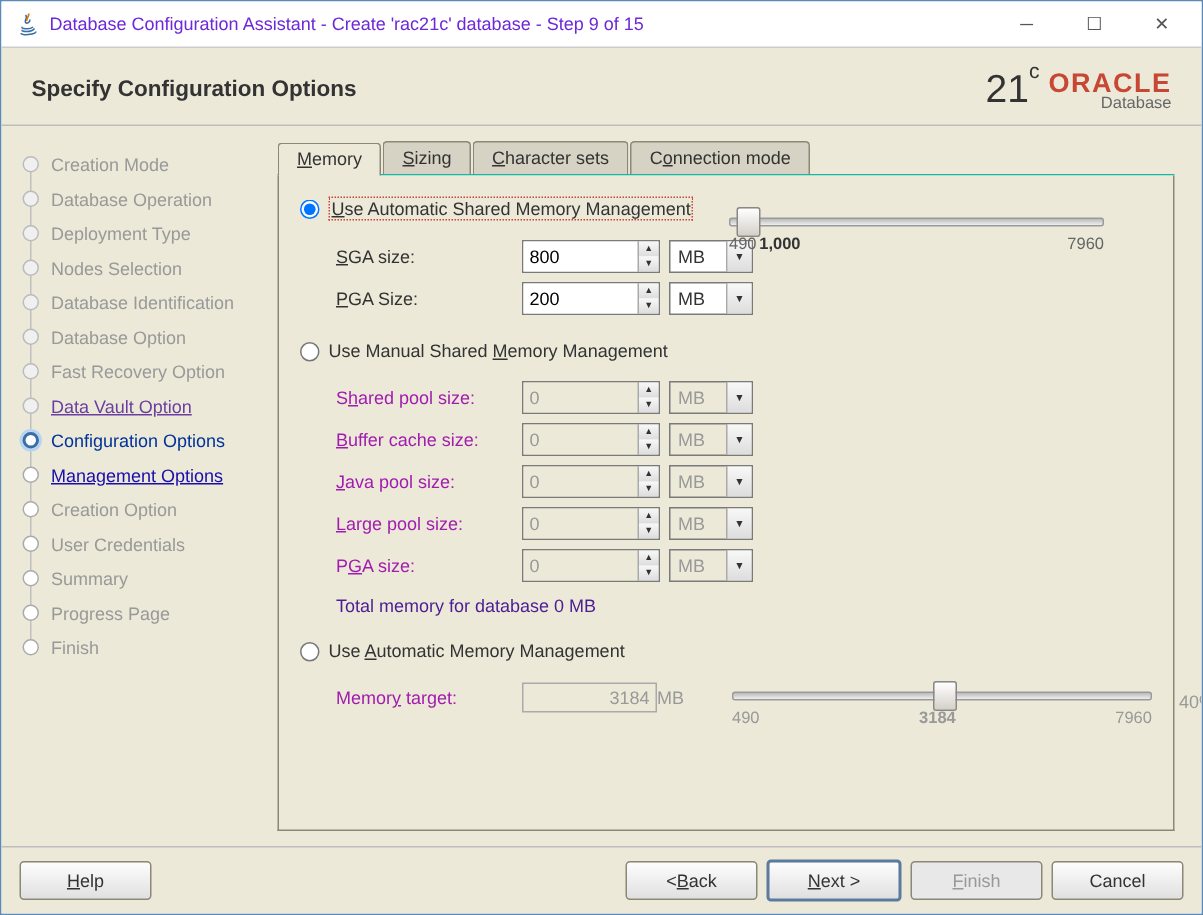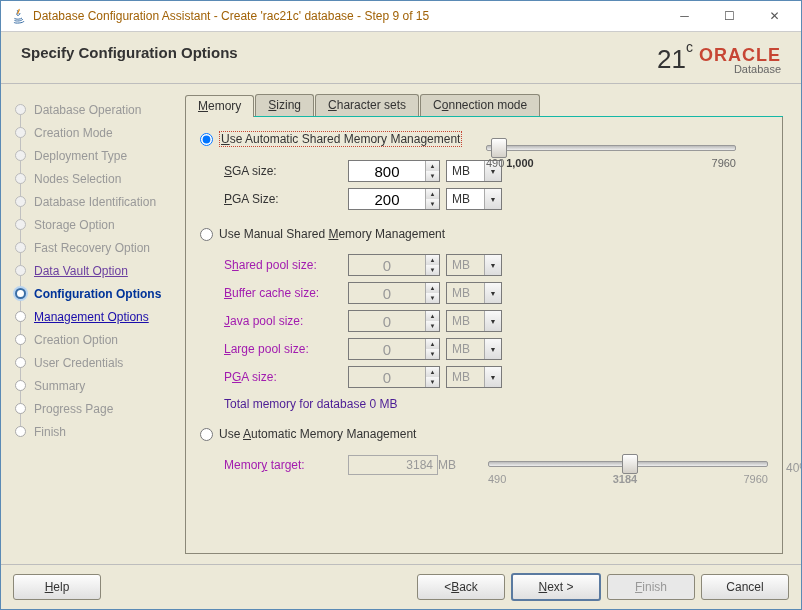--- a/index.html
+++ b/index.html
@@ -1,56 +1,56 @@
 <!DOCTYPE html>
 <html><head>
 <meta charset="utf-8">
 <style>
 html,body{margin:0;padding:0;font-family:"Segoe UI",Tahoma,sans-serif;font-size:12px;color:#333;background:#fff;overflow:hidden}
 .window{width:802px;height:610px;border:1px solid #5a8ab5;box-sizing:border-box;display:flex;flex-direction:column}
 .titlebar{height:30px;background:#fff;border-bottom:1px solid #ccc;display:flex;align-items:center;padding:0 4px}
 .titlebar .java-icon{width:16px;height:16px;margin:0 6px}
-.title-text{flex:1;font-size:12px;color:#a16207}
+.title-text{flex:1;font-size:12px;color:#6d28d9}
 .win-btn{width:45px;height:28px;display:flex;align-items:center;justify-content:center;color:#555}
-.header{display:flex;padding:12px 20px 8px;border-bottom:1px solid #bdbdbd;background:#ece9d8}
+.header{display:flex;align-items:center;padding:12px 20px 8px;border-bottom:1px solid #bdbdbd;background:#ece9d8}
 .header-title{flex:1;font-size:15px;font-weight:bold;color:#333}
 .oracle-logo{display:flex;align-items:flex-end;gap:6px}
 .oracle-21c{font-size:26px;font-weight:normal;color:#333}
 .oracle-21c sup{font-size:14px;position:relative;top:-6px}
 .oracle-right{display:flex;flex-direction:column;line-height:1}
 .oracle-red{color:#c74634;font-size:18px;font-weight:bold;letter-spacing:1px}
 .oracle-db{color:#666;font-size:11px;text-align:right}
 .body{flex:1;display:flex;background:#ece9d8;overflow:hidden}
 .sidebar{width:190px;padding:14px 10px 10px 14px;box-sizing:border-box}
 .step{display:flex;align-items:center;gap:8px;height:23px;font-size:12px;position:relative}
 .step::before{content:"";position:absolute;left:5px;top:-10px;height:23px;border-left:1px solid #c0c0c0}
 .step:first-child::before{display:none}
 .step .dot{width:11px;height:11px;border-radius:50%;background:#fff;border:1px solid #aaa;box-sizing:border-box;z-index:1}
 .step.done .dot{background:#f0f0f0;border-color:#bbb}
 .step.active .dot{background:#fff;border:2px solid #3a6ea5;box-shadow:0 0 0 2px #b8d4f0}
 .step .lbl{color:#999}
 .step.link .lbl{color:#6b3fa0;text-decoration:underline;cursor:pointer}
 .step.link2 .lbl{color:#1a0dab;text-decoration:underline;cursor:pointer}
-.step.active .lbl{color:#003399;font-weight:bold}
+.step.active .lbl{color:#003399;font-weight:normal}
 .main{flex:1;padding:10px 18px 10px 4px;display:flex;flex-direction:column}
 .tabs{display:flex;border-bottom:1px solid #14b8a6;height:22px}
 .tab{padding:3px 12px 0;background:#d6d3c4;border:1px solid #8b8878;border-bottom:none;margin-right:1px;border-radius:3px 3px 0 0;font-size:12px;cursor:pointer;color:#333;height:18px}
 .tab.active{background:#ece9d8;position:relative;top:1px;height:19px}
 .tab u{text-decoration:underline}
 .tabpanel{border:1px solid #8b8878;border-top:none;flex:1;background:#ece9d8;padding:12px 14px;position:relative}
 .radio-row{display:flex;align-items:center;gap:6px;margin:2px 0 10px}
 .radio-row .lbl{font-size:12px}
 .radio-row.sel .lbl{border:1px dotted #c74634;padding:0 1px}
 input[type=radio]{margin:0}
 .field-grid{margin-left:24px}
 .field-row{display:flex;align-items:center;height:28px;font-size:12px}
 .fcol1{width:124px;color:#333}
 .disabled .fcol1{color:#a21caf}
 .spin{display:flex;width:90px;height:20px;border:1px solid #7a7a7a;background:#fff}
-.spin input{border:none;width:68px;text-align:center;padding:0 4px;font-size:15px;outline:none}
+.spin input{border:none;width:68px;text-align:left;padding:0 4px;font-size:12px;outline:none}
 .spin .arrows{width:16px;display:flex;flex-direction:column;border-left:1px solid #aaa}
 .spin .ar{flex:1;display:flex;align-items:center;justify-content:center;font-size:6px;background:linear-gradient(#f8f8f8,#ddd);cursor:pointer}
 .disabled .spin{background:#ece9d8}
 .disabled .spin input{background:#ece9d8;color:#999}
 .combo{display:inline-flex;width:54px;height:20px;border:1px solid #7a7a7a;background:#fff;align-items:center;margin-left:6px}
 .combo span{flex:1;padding:0 5px;font-size:12px}
 .combo .dd{width:16px;height:100%;border-left:1px solid #aaa;display:flex;align-items:center;justify-content:center;background:linear-gradient(#f8f8f8,#ddd);font-size:7px}
 .disabled .combo{background:#ece9d8}
 .disabled .combo span{color:#999}
 .slider-box{position:absolute;left:300px;top:18px;width:250px}
@@ -94,41 +94,41 @@
         <span class="oracle-red">ORACLE</span>
         <span class="oracle-db">Database</span>
       </span>
     </div>
   </div>
 
   <div class="body">
     <div class="sidebar">
       <div class="step done">
           <span class="dot"></span>
+          <span class="lbl">Creation Mode</span>
+        </div>
+      <div class="step done">
+          <span class="dot"></span>
           <span class="lbl">Database Operation</span>
         </div>
       <div class="step done">
           <span class="dot"></span>
-          <span class="lbl">Creation Mode</span>
-        </div>
-      <div class="step done">
-          <span class="dot"></span>
           <span class="lbl">Deployment Type</span>
         </div>
       <div class="step done">
           <span class="dot"></span>
           <span class="lbl">Nodes Selection</span>
         </div>
       <div class="step done">
           <span class="dot"></span>
           <span class="lbl">Database Identification</span>
         </div>
       <div class="step done">
           <span class="dot"></span>
-          <span class="lbl">Storage Option</span>
+          <span class="lbl">Database Option</span>
         </div>
       <div class="step done">
           <span class="dot"></span>
           <span class="lbl">Fast Recovery Option</span>
         </div>
       <div class="step done link">
           <span class="dot"></span>
           <span class="lbl">Data Vault Option</span>
         </div>
       <div class="step active">

